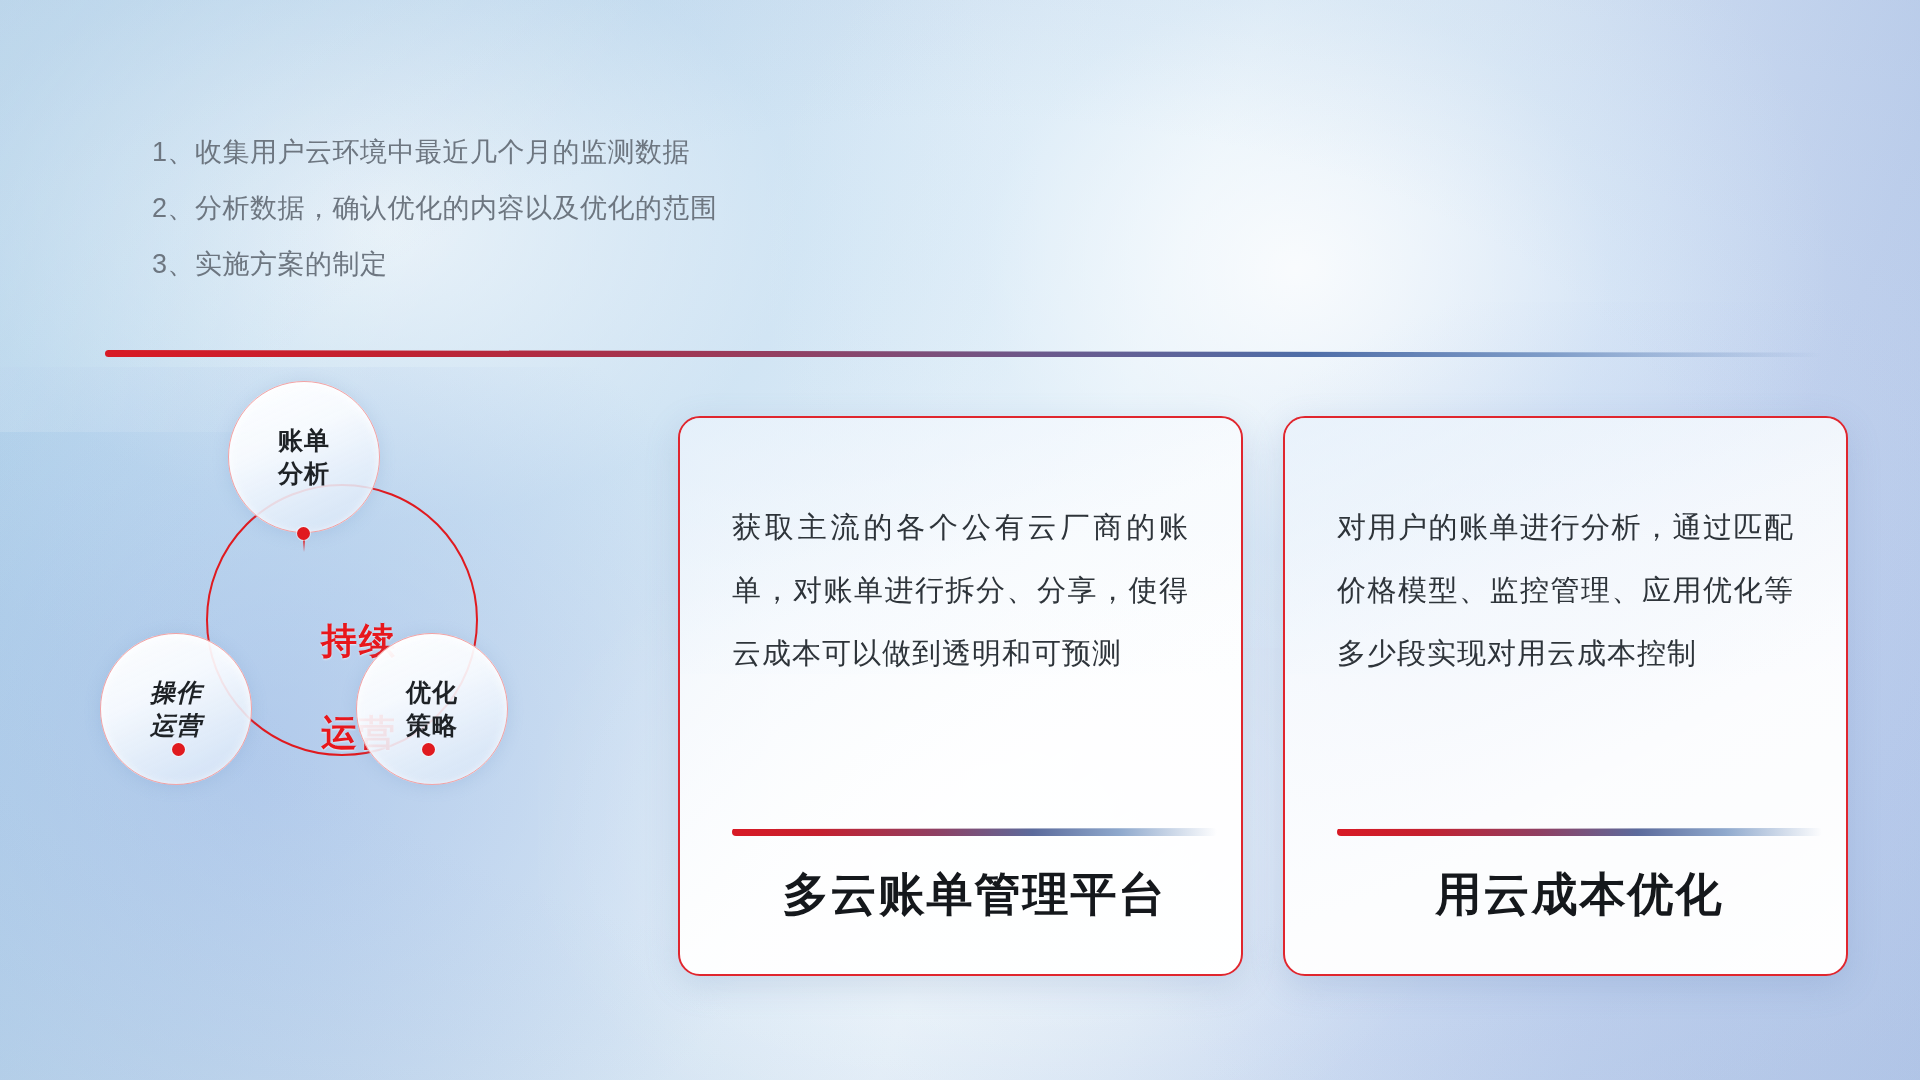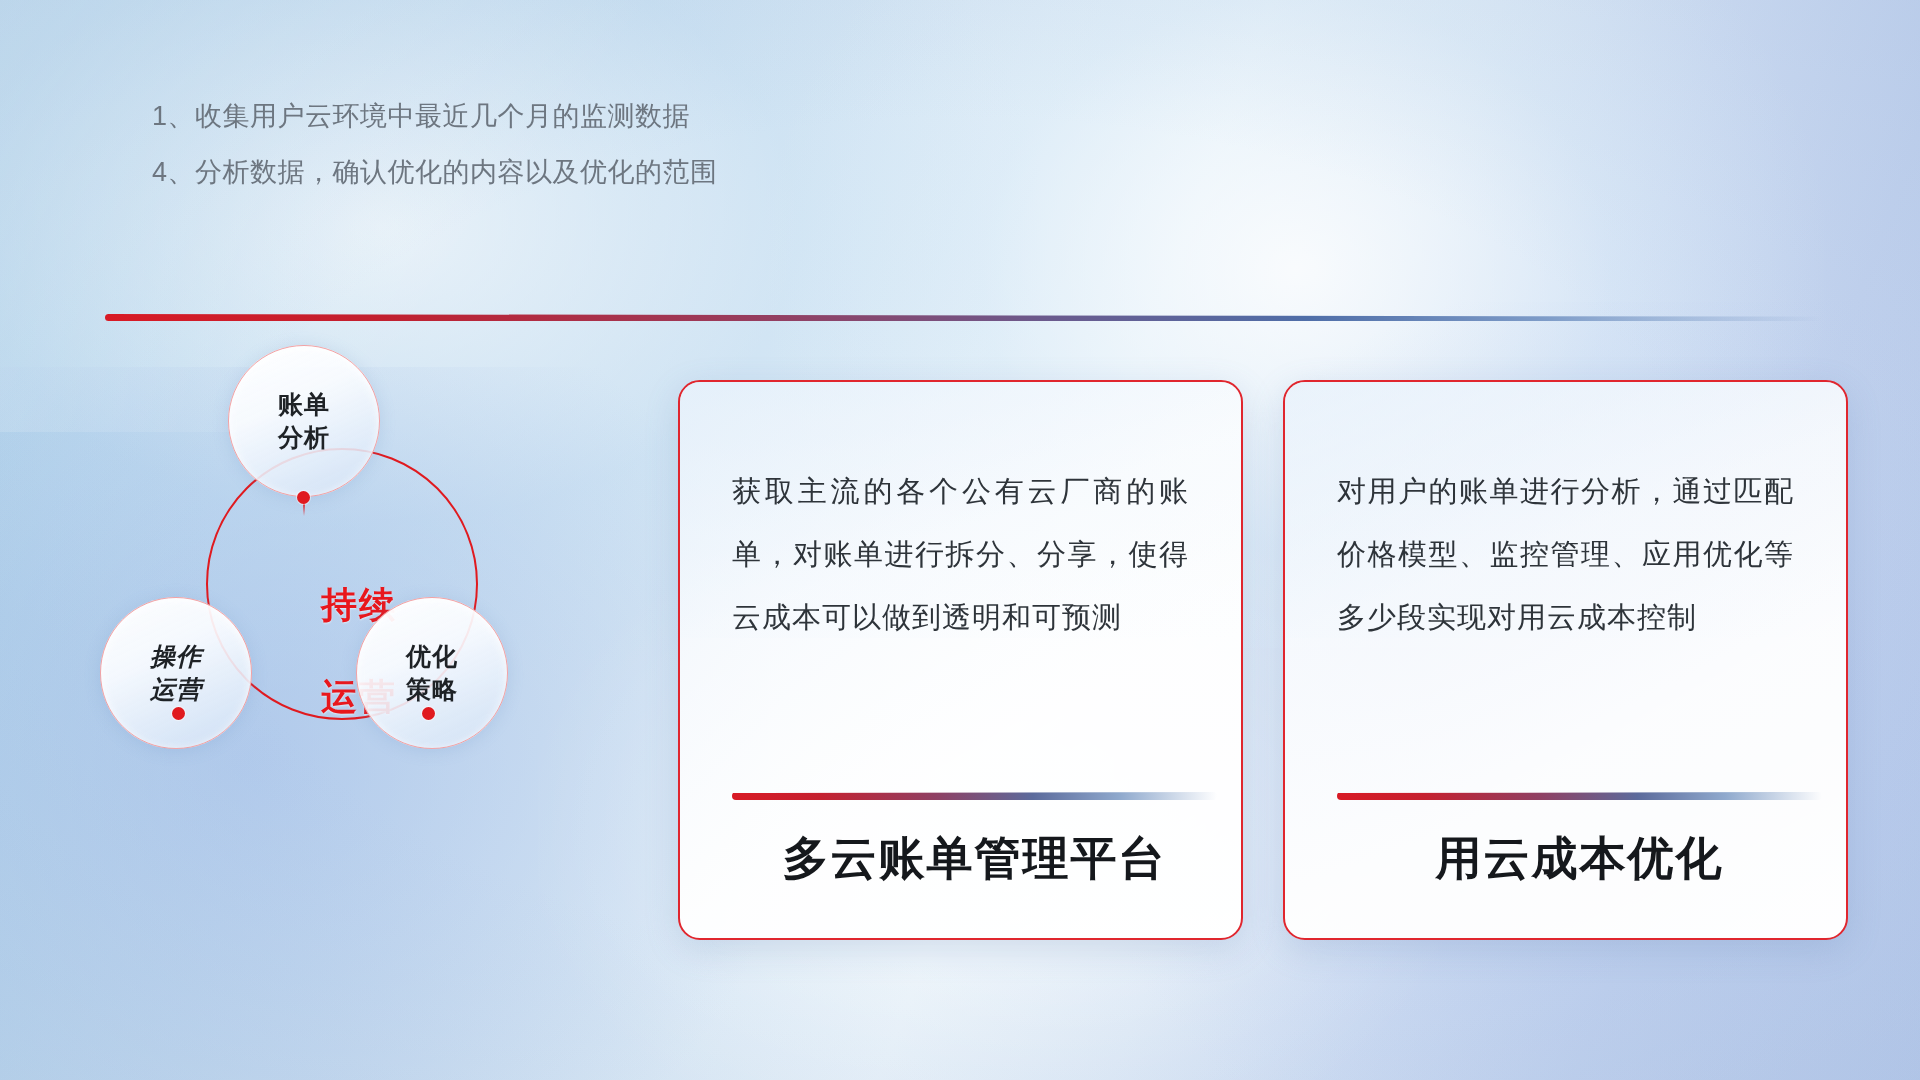--- a/index.html
+++ b/index.html
@@ -39,21 +39,21 @@
   }
   .bg-sheen{
     position:absolute;left:0;top:0;width:42%;height:40%;
     background:linear-gradient(125deg, rgba(255,255,255,.30) 0%, rgba(255,255,255,0) 60%);
   }
   .bg-vign{
     position:absolute;inset:0;
     background:radial-gradient(ellipse at 50% 50%, rgba(255,255,255,0) 55%, rgba(150,178,215,.22) 100%);
   }
   
-  #page{position:absolute;inset:0;z-index:2;}
+  #page{position:absolute;inset:0;z-index:2;margin-top:36px;}
 
   
   .lists{position:absolute;left:0;top:88px;width:100%;height:160px;}
   .list-col{position:absolute;}
   .list-col.left{left:152px;top:0;}
   .list-col.right{left:1000px;top:40px;}
   .list-item{
     font-size:27px;color:#6d7680;line-height:56px;white-space:nowrap;
     letter-spacing:.5px;font-weight:400;
   }
@@ -164,21 +164,22 @@
   <div class="bg-glow5"></div>
   <div class="bg-sheen"></div>
   <div class="bg-vign"></div>
 </div>
 
 <div id="page">
 
   <div class="lists">
     <div class="list-col left">
       <div class="list-item">1、收集用户云环境中最近几个月的监测数据</div>
-      <div class="list-item">4、分析数据，确认优化的内容以及优化的范围</div>
+      <div class="list-item">2、分析数据，确认优化的内容以及优化的范围</div>
+      <div class="list-item">3、实施方案的制定</div>
     </div>
   </div>
 
   <div class="divider"></div>
 
   <div class="venn">
     <div class="big-ring"></div>
 
     <div class="center-label">
       <span>

